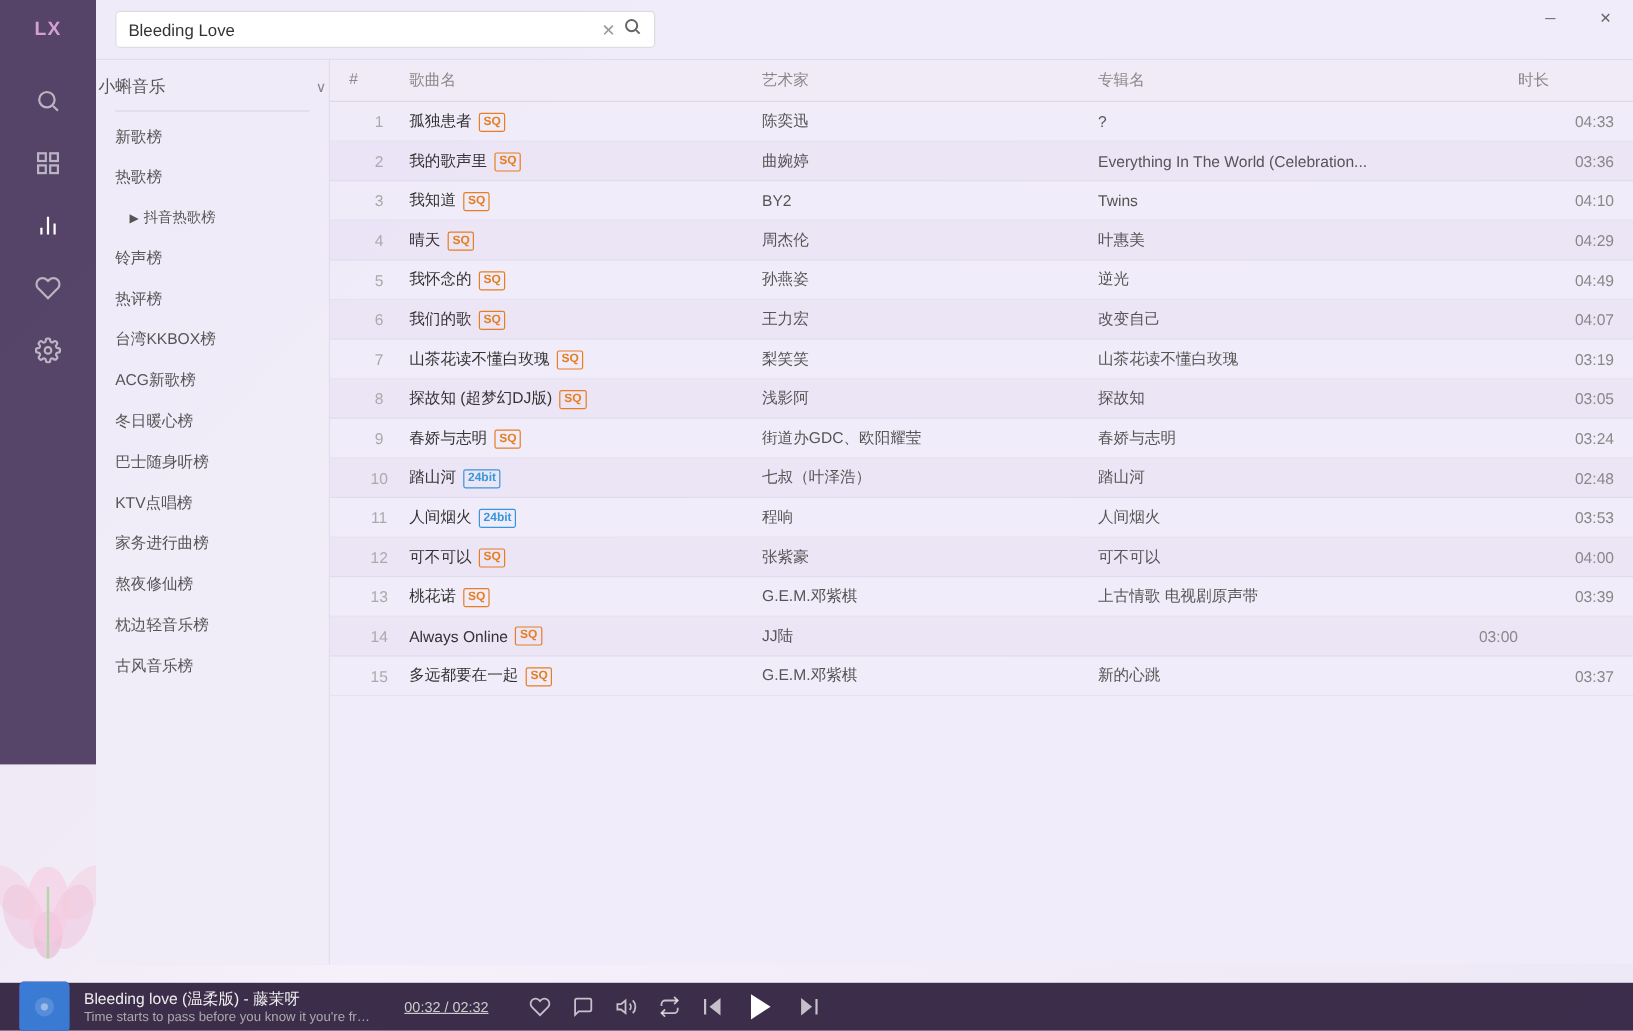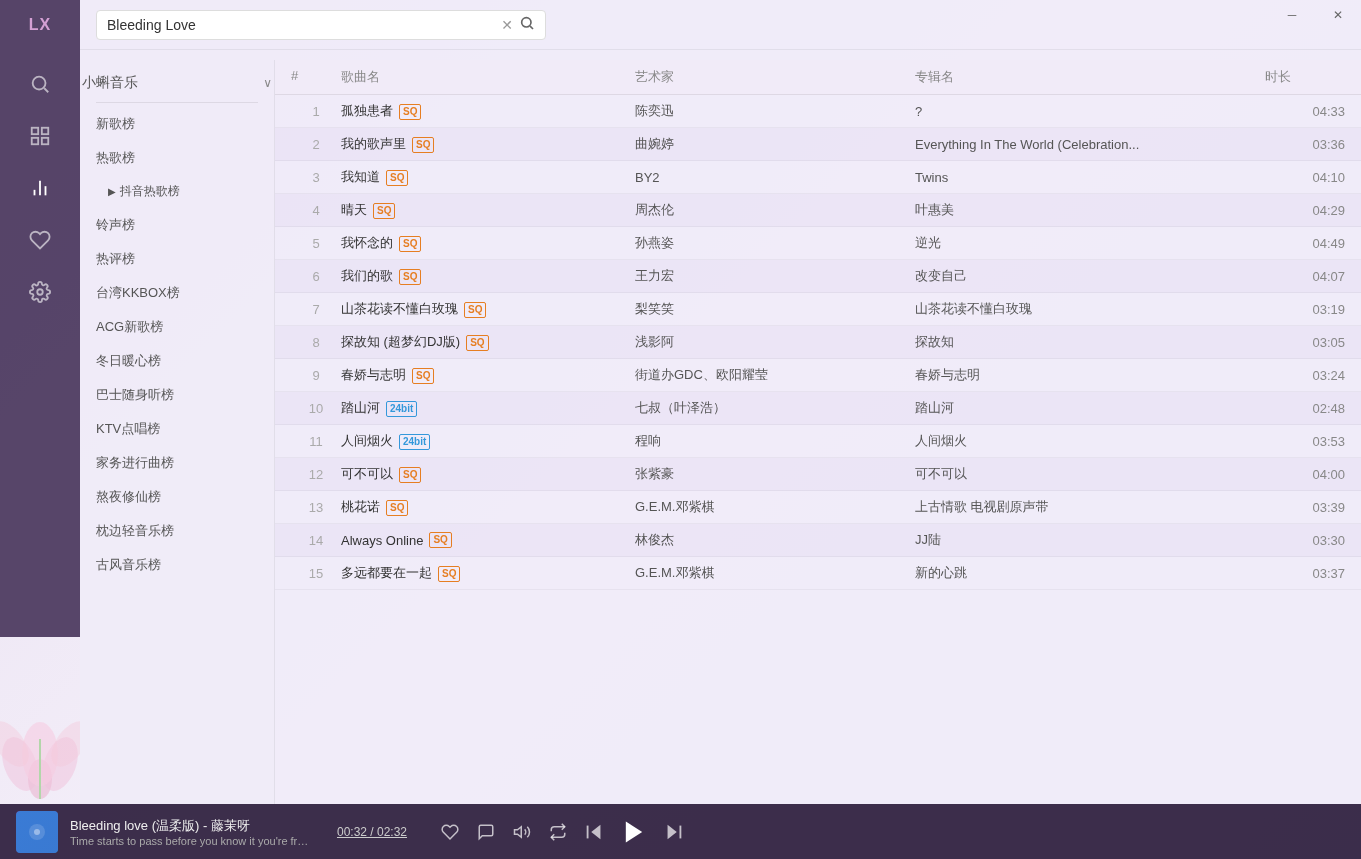--- a/index.html
+++ b/index.html
@@ -99,21 +99,20 @@
     .main-content {
       position: absolute;
       top: 0;
       left: 80px;
       right: 0;
       bottom: 55px;
       background: rgba(240, 235, 248, 0.92);
       z-index: 5;
       display: flex;
       flex-direction: column;
-      gap: 10px;
     }
 
     
     .search-bar {
       padding: 8px 16px;
       display: flex;
       align-items: center;
       height: 50px;
       border-bottom: 1px solid rgba(0,0,0,0.06);
     }
@@ -265,21 +264,21 @@
     }
     .duration {
       text-align: right;
       color: #888;
     }
 
     
     .player-bar {
       position: absolute;
       bottom: 0; left: 0; right: 0;
-      height: 55px;
+      height: 40px;
       background: rgba(50, 35, 65, 0.95);
       display: flex;
       align-items: center;
       z-index: 20;
       color: white;
       padding: 0 16px;
       gap: 12px;
     }
     .player-thumb {
       width: 42px;
@@ -587,23 +586,22 @@
       <div class="artist">G.E.M.邓紫棋</div>
       <div class="album">上古情歌 电视剧原声带</div>
       <div class="duration">03:39</div>
     </div>
           <div class="song-row highlight">
       <div class="row-num">14</div>
       <div class="song-title">
         <span>Always Online</span>
         <span class="sq-badge">SQ</span>
       </div>
-      <div class="artist">林俊杰</div>
       <div class="album">JJ陆</div>
-      <div class="duration">03:30</div>
+      <div class="duration">03:00</div>
     </div>
           <div class="song-row">
       <div class="row-num">15</div>
       <div class="song-title">
         <span>多远都要在一起</span>
         <span class="sq-badge">SQ</span>
       </div>
       <div class="artist">G.E.M.邓紫棋</div>
       <div class="album">新的心跳</div>
       <div class="duration">03:37</div>

